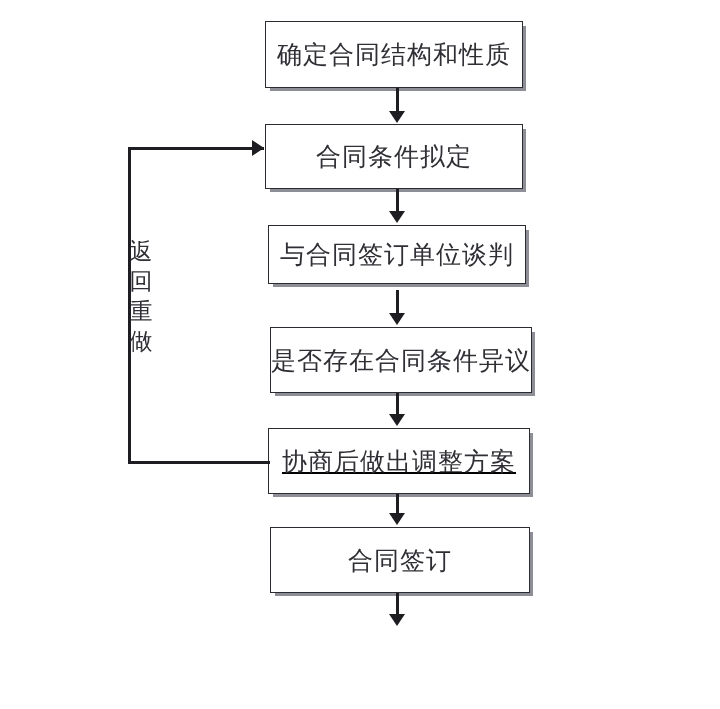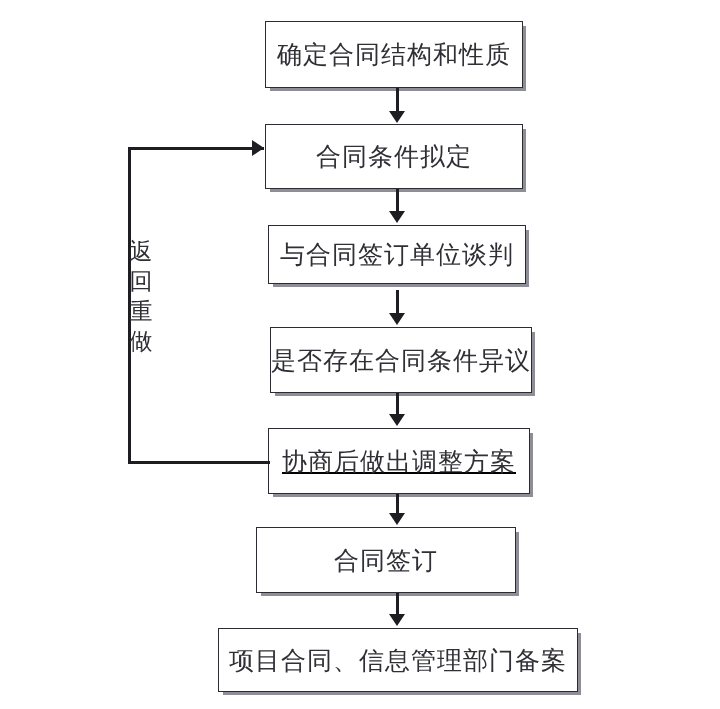--- a/index.html
+++ b/index.html
@@ -39,21 +39,21 @@
     letter-spacing: 1px;
     white-space: nowrap;
   }
 
   
   #node-1 { left: 265px; top: 21px;  width: 258px; height: 67px; }
   #node-2 { left: 265px; top: 124px; width: 258px; height: 65px; }
   #node-3 { left: 268px; top: 225px; width: 258px; height: 59px; }
   #node-4 { left: 270px; top: 327px; width: 262px; height: 66px; }
   #node-5 { left: 268px; top: 428px; width: 262px; height: 66px; text-decoration: underline; }
-  #node-6 { left: 256px; top: 527px; width: 260px; height: 66px; }
+  #node-6 { left: 270px; top: 527px; width: 260px; height: 66px; }
   #node-7 { left: 218px; top: 628px; width: 360px; height: 64px; }
 
   
   .conn-line {
     position: absolute;
     background: #1d1d22;
   }
   .conn-v { width: 2.5px; }
   .conn-h { height: 2.5px; }
 
@@ -136,23 +136,20 @@
   </div>
 
   <div class="node" id="node-5">
     <span class="node-label">协商后做出调整方案</span>
   </div>
 
   <div class="node" id="node-6">
     <span class="node-label">合同签订</span>
   </div>
 
-  <div class="node" id="node-7">
-    <span class="node-label">项目合同、信息管理部门备案</span>
-  </div>
 
   <div class="conn-line conn-v" id="link-1-2"></div>
   <div class="arrow-down" id="head-1-2"></div>
 
   <div class="conn-line conn-v" id="link-2-3"></div>
   <div class="arrow-down" id="head-2-3"></div>
 
   <div class="conn-line conn-v" id="link-3-4"></div>
   <div class="arrow-down" id="head-3-4"></div>
 

